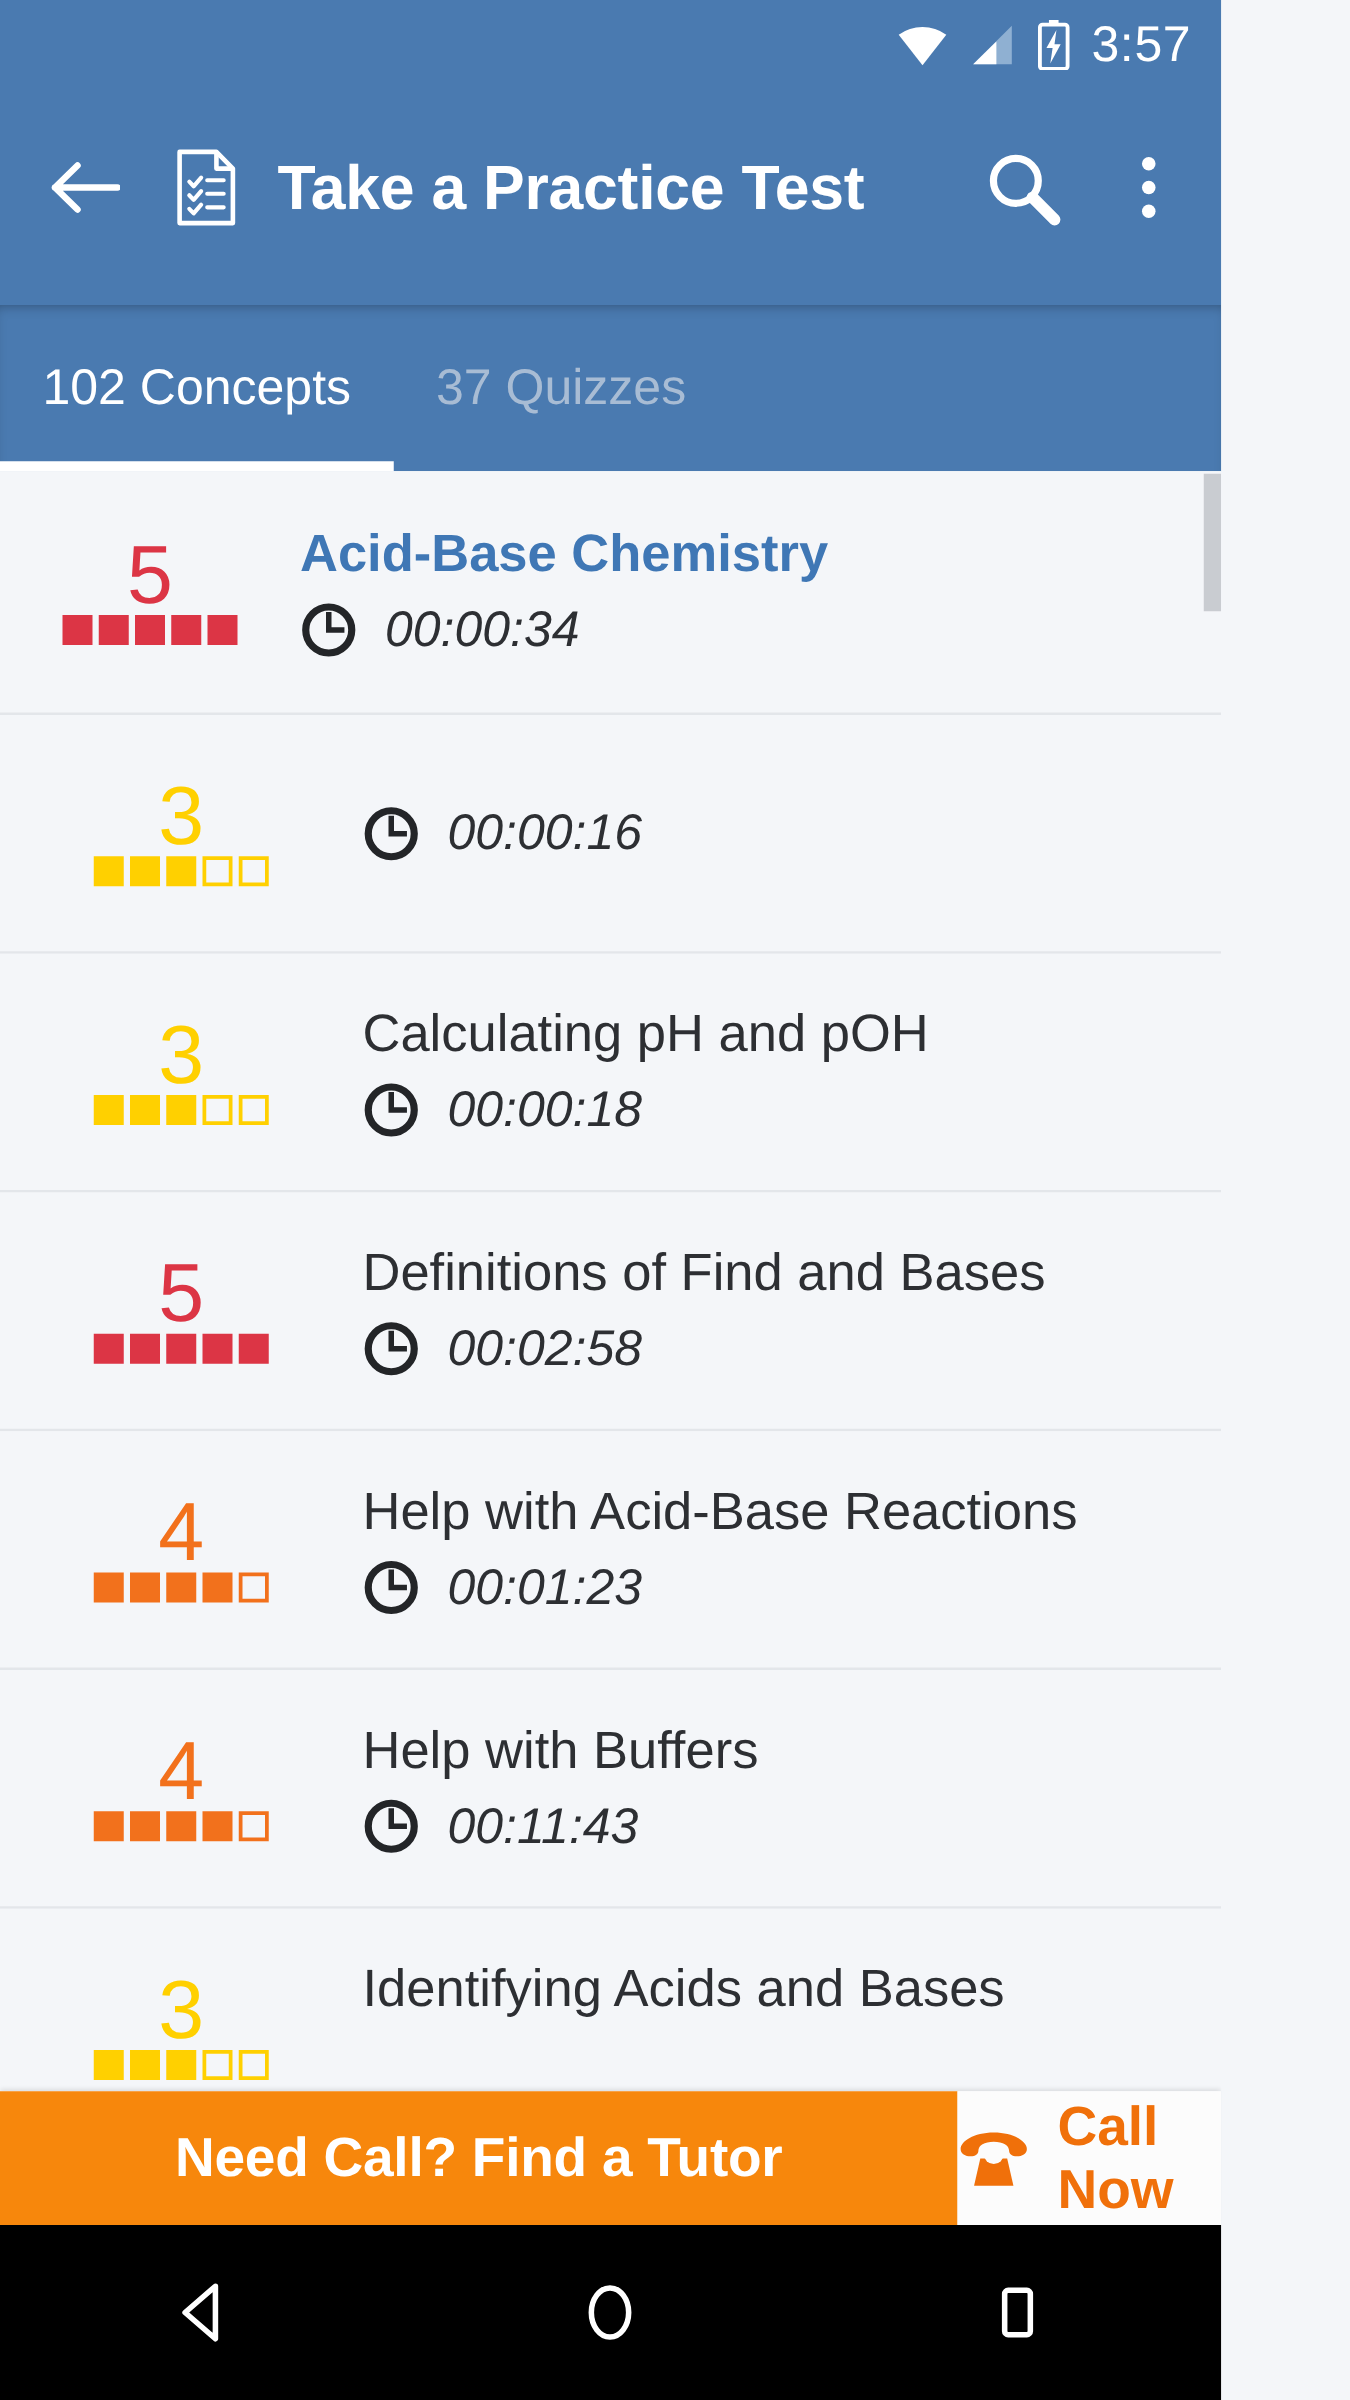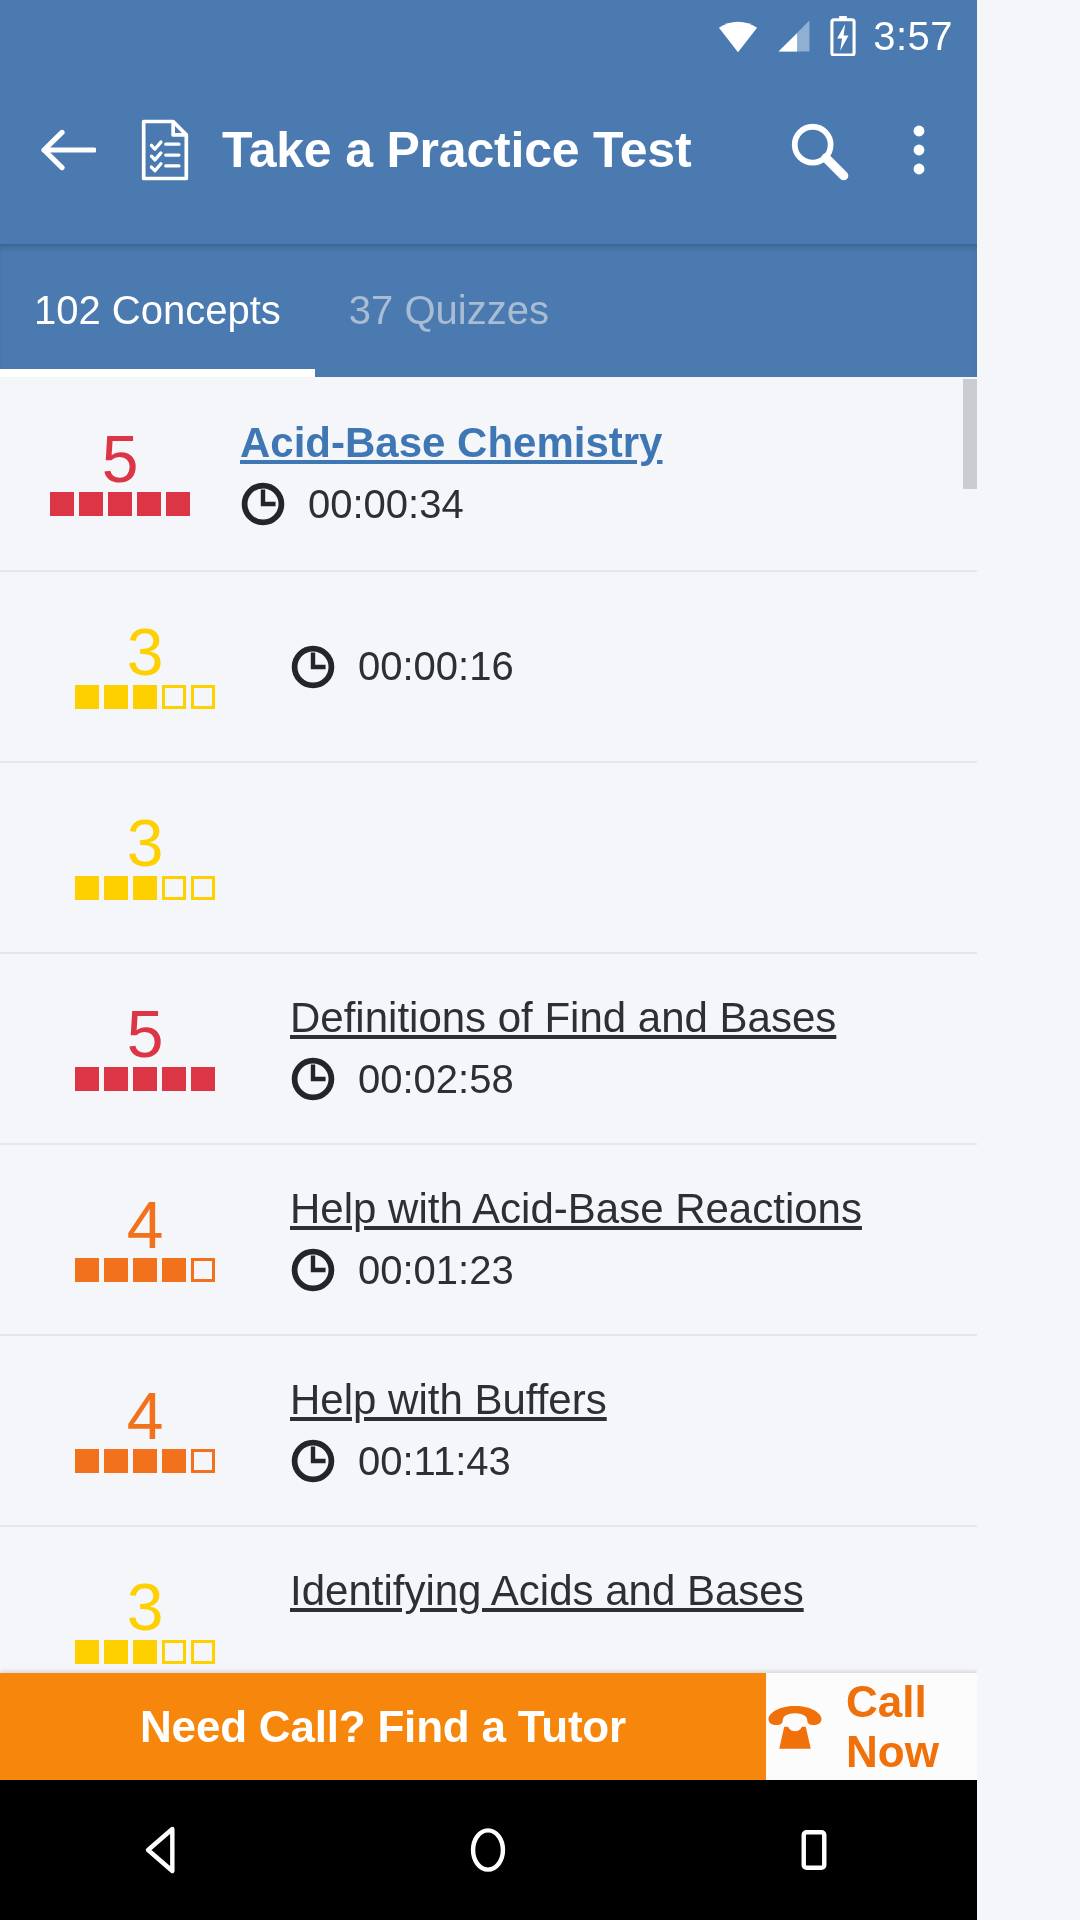--- a/index.html
+++ b/index.html
@@ -80,26 +80,26 @@
     display:flex; flex-direction:column; align-items:center; justify-content:center;
   }
   .rating.ind { width:290px; flex:0 0 290px; }
   .rating-num {
     font-size:66px; line-height:0.86; font-weight:400;
   }
   .rating-bar { display:flex; gap:5px; margin-top:4px; }
   .pip { width:24px; height:24px; }
 
   .rowbody { flex:1 1 auto; display:flex; flex-direction:column; justify-content:center; gap:16px; }
-  .row-title { font-size:42px; line-height:1.08; white-space:nowrap;text-decoration:underline; }
+  .row-title { font-size:42px; line-height:1.08; white-space:nowrap; }
   .row-title.link { color:#3f77b5; font-weight:bold; }
   .row-title.plain { color:#2d2f33; font-weight:400; }
   .row-time { display:flex; align-items:center; gap:22px; }
   .clock-ico { width:46px; height:46px; flex:0 0 auto; }
-  .time-text { font-size:40px; color:#2d2f33; }
+  .time-text { font-size:40px; color:#2d2f33;font-style:italic; }
 
   
   .banner {
     position:absolute; left:0; right:0; bottom:140px;
     height:107px; display:flex; align-items:stretch;
     box-shadow:0 -2px 4px rgba(0,0,0,0.12);
   }
   .banner-main {
     flex:0 0 766px; background:#f7870c;
     display:flex; align-items:center; justify-content:center;
@@ -226,20 +226,30 @@
       <div class="rating ind">
         <div class="rating-num" style="color: rgb(255, 208, 0);">3</div>
         <div class="rating-bar">
             <span class="pip" style="background: rgb(255, 208, 0);"></span>
             <span class="pip" style="background: rgb(255, 208, 0);"></span>
             <span class="pip" style="background: rgb(255, 208, 0);"></span>
             <span class="pip" style="background: transparent; border: 3px solid rgb(255, 208, 0);"></span>
             <span class="pip" style="background: transparent; border: 3px solid rgb(255, 208, 0);"></span>
           </div>
       </div>
+      <div class="rowbody">
+        <div class="row-title plain">Calculating pH and pOH</div>
+        <div class="row-time">
+          <svg class="clock-ico" viewBox="0 0 24 24">
+            <circle cx="12" cy="12" r="9.6" fill="none" stroke="#232528" stroke-width="3"></circle>
+            <path d="M12 5.6 V12 H17.4" fill="none" stroke="#232528" stroke-width="2.3" stroke-linecap="square"></path>
+          </svg>
+          <span class="time-text">00:00:18</span>
+        </div>
+      </div>
     </div>
 
     <div class="row h2">
       <div class="rating ind">
         <div class="rating-num" style="color: rgb(220, 53, 69);">5</div>
         <div class="rating-bar">
             <span class="pip" style="background: rgb(220, 53, 69);"></span>
             <span class="pip" style="background: rgb(220, 53, 69);"></span>
             <span class="pip" style="background: rgb(220, 53, 69);"></span>
             <span class="pip" style="background: rgb(220, 53, 69);"></span>

